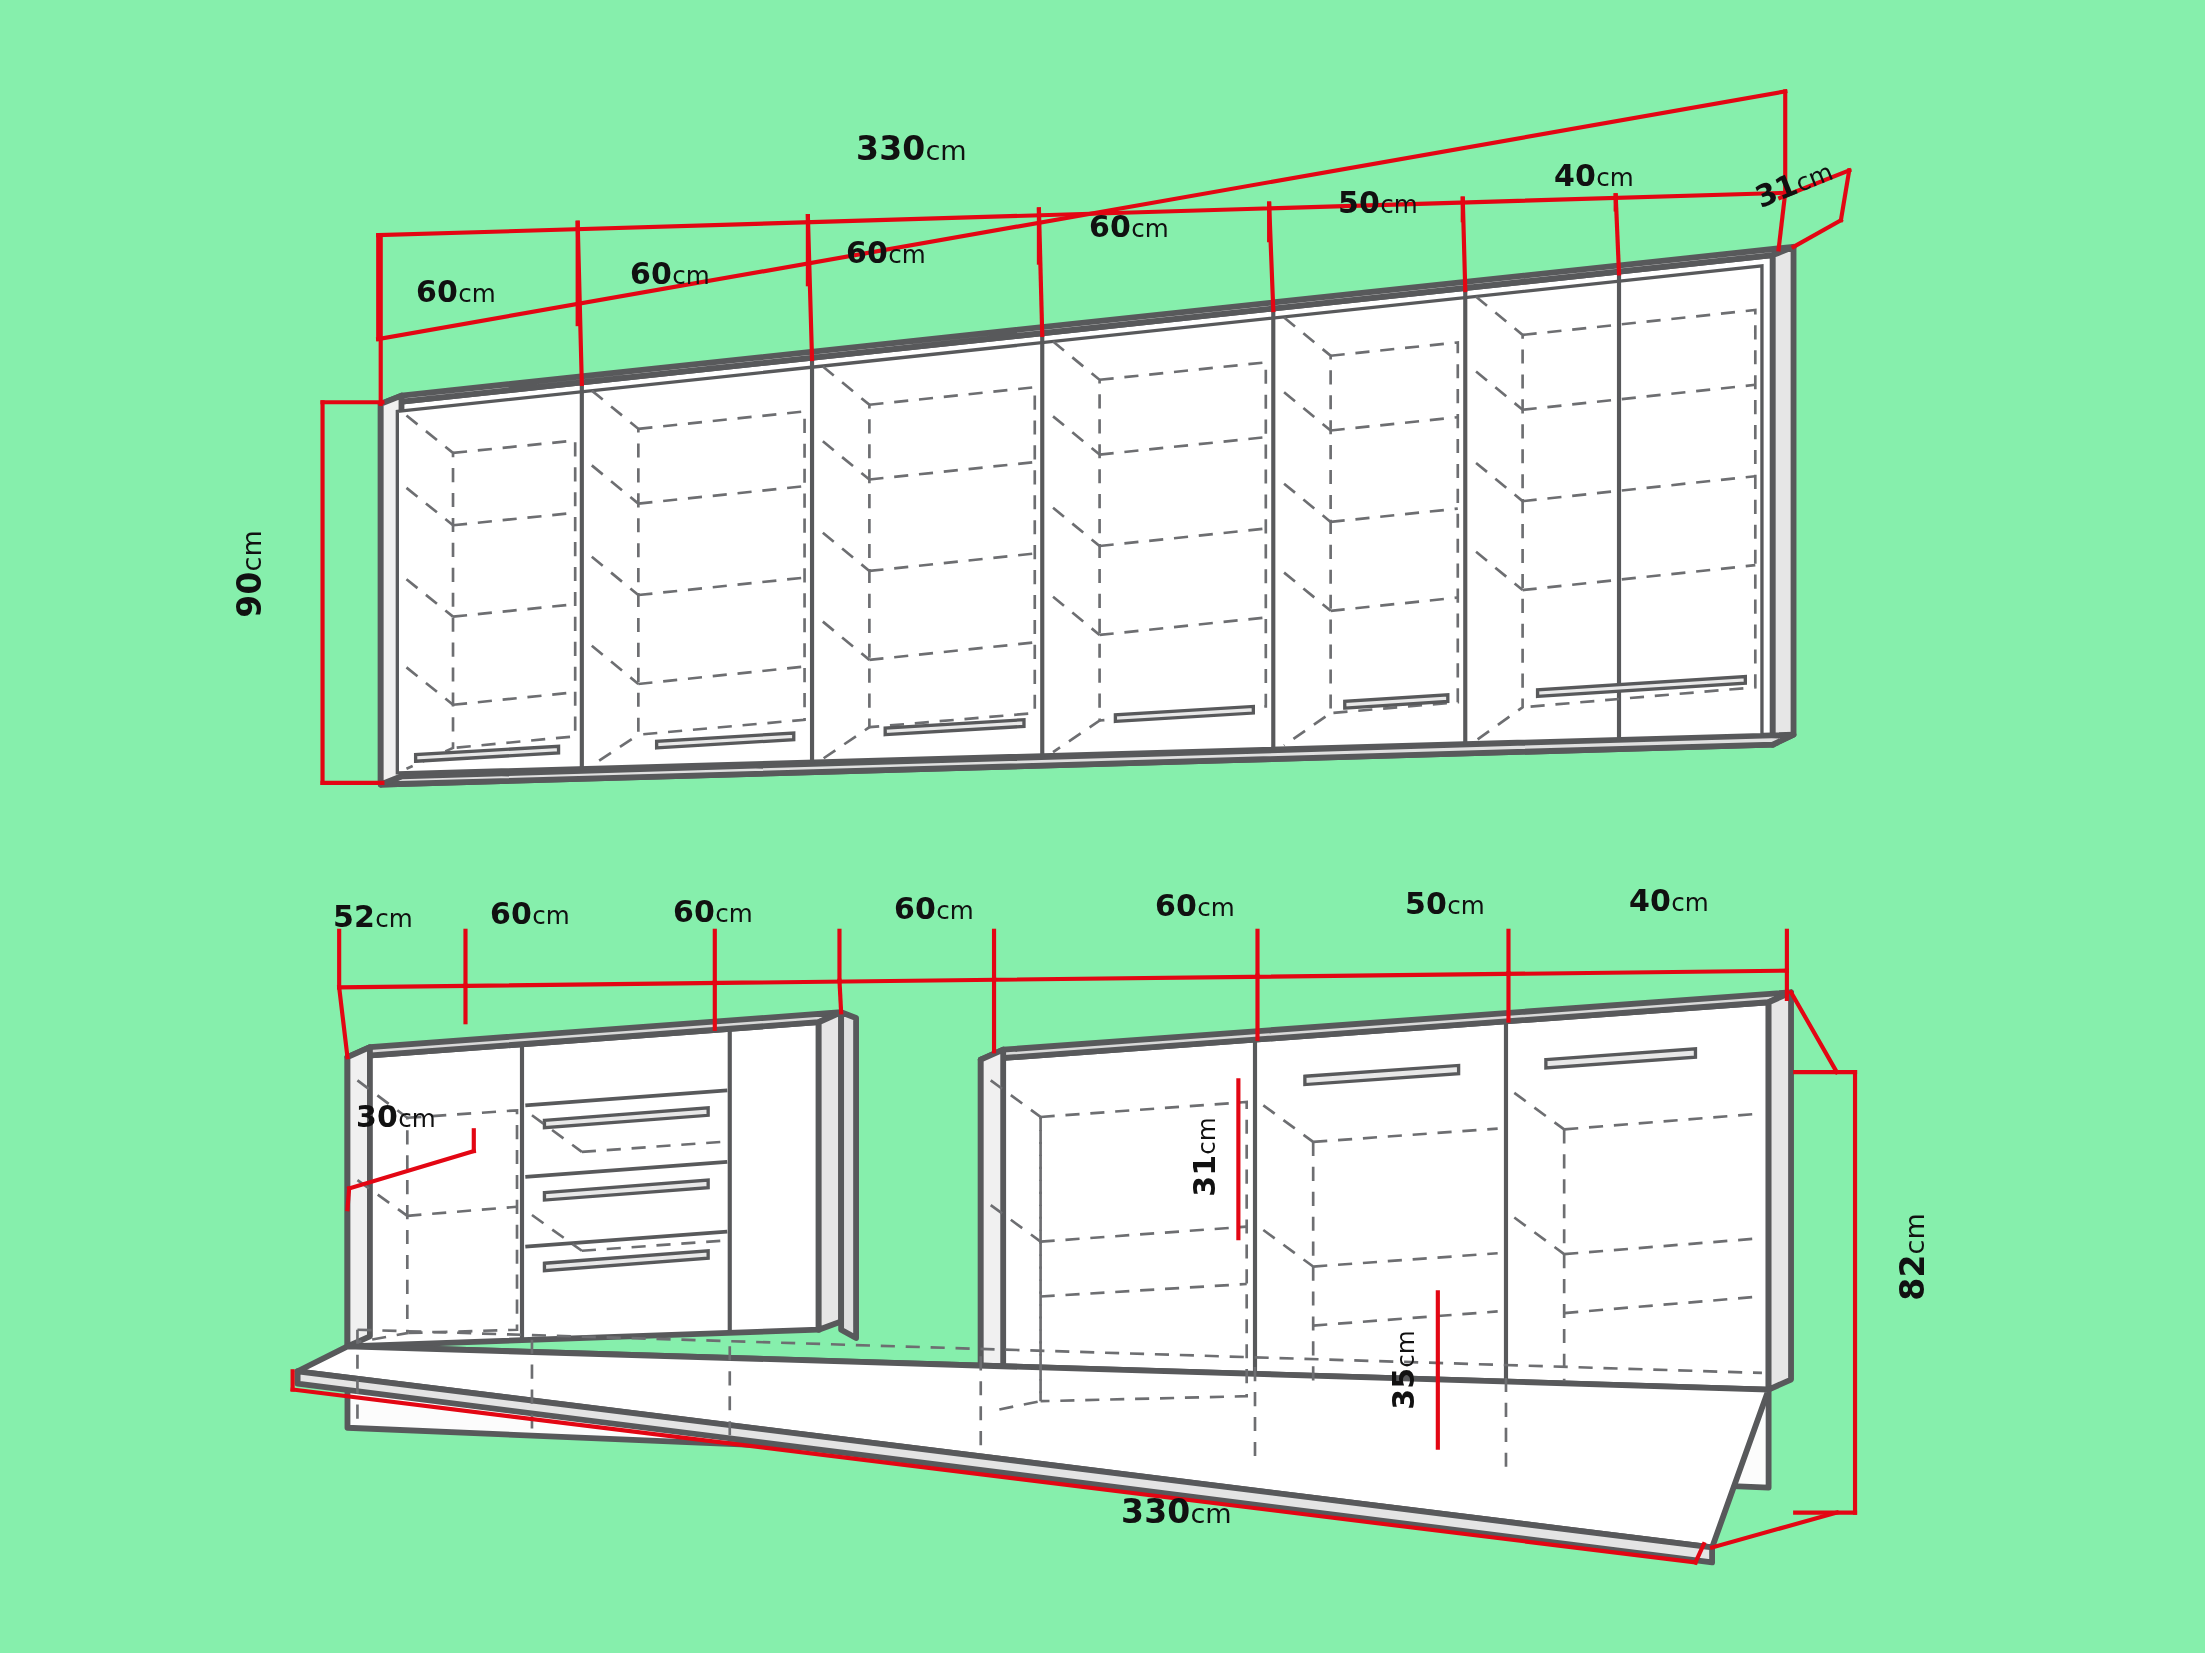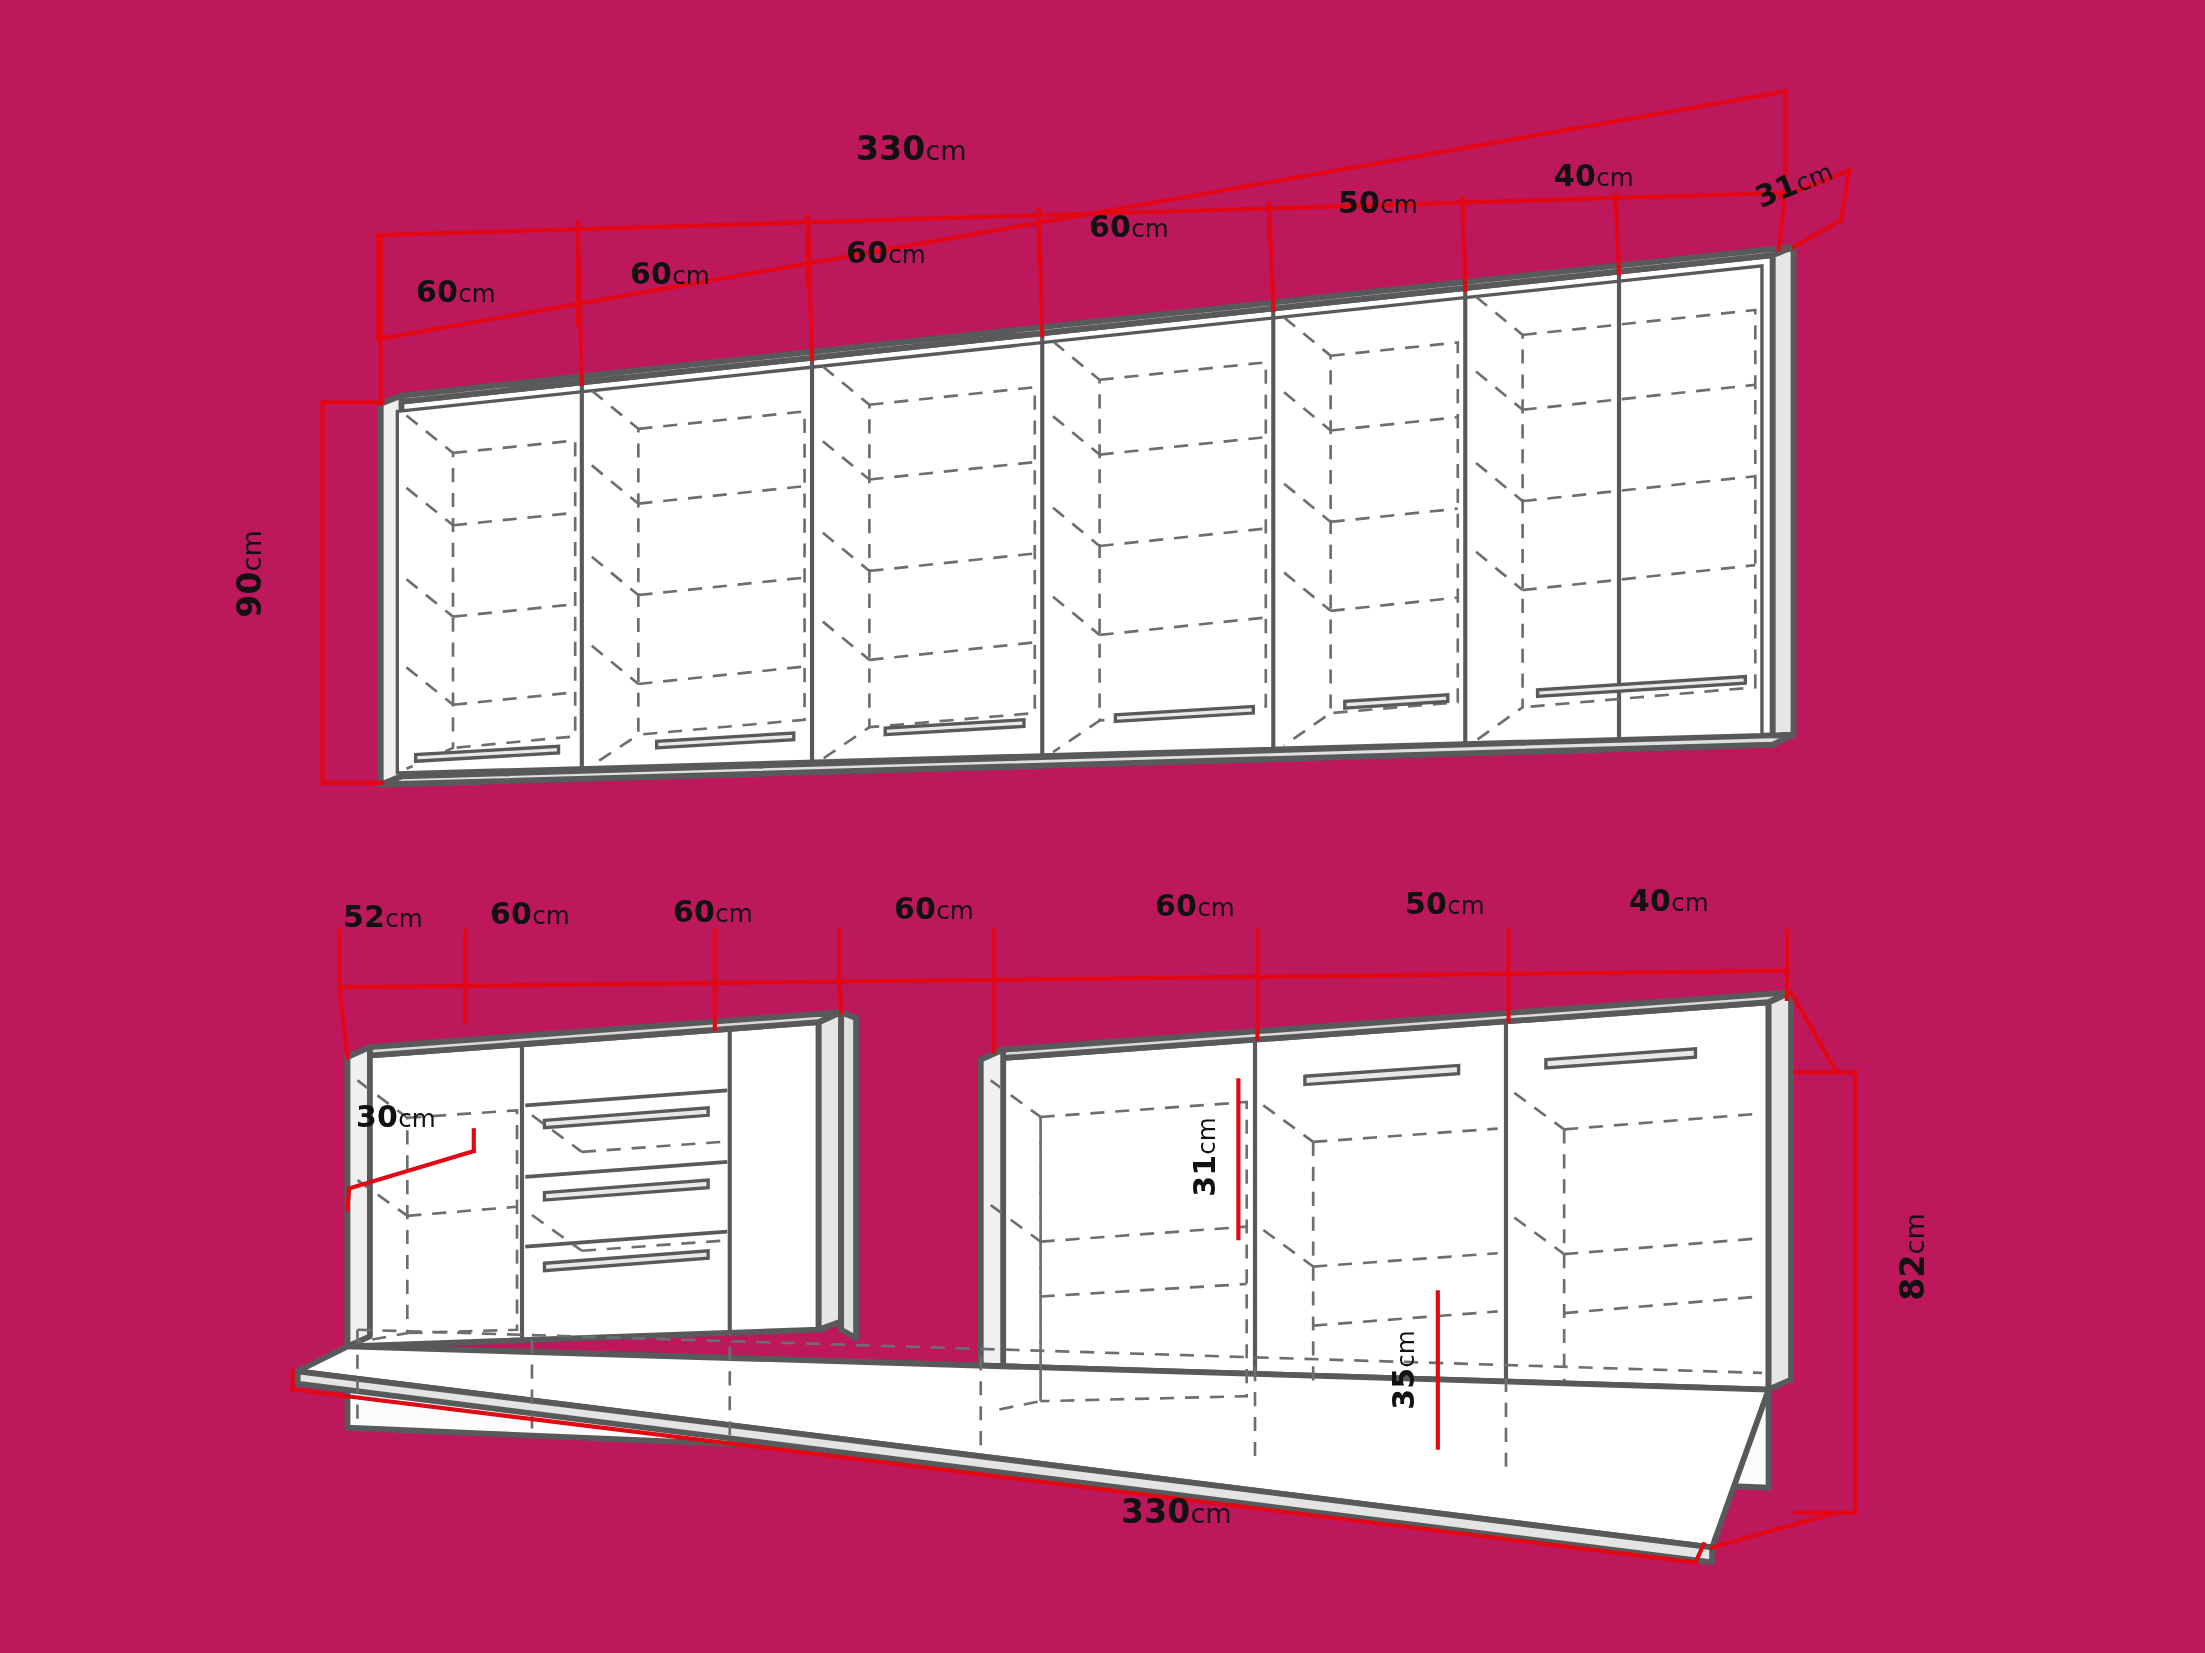--- a/index.html
+++ b/index.html
@@ -7,21 +7,21 @@
     padding: 0;
     background: #ffffff;
   }
   body {
     font-family: "DejaVu Sans", sans-serif;
   }
   #stage {
     position: relative;
     width: 2205px;
     height: 1653px;
-    background: #be185d;
+    background: #86efac;
     overflow: hidden;
   }
   svg.diagram {
     position: absolute;
     left: 0;
     top: 0;
     width: 2205px;
     height: 1653px;
   }
   .dim-label {
@@ -306,21 +306,21 @@
   </div>
 
   <div class="dim-label sz-med" style="left:1754px; top:166px; transform: rotate(-22deg);">
     <span>31</span><span class="unit">cm</span>
   </div>
 
   <div class="dim-label sz-big vertical" style="left:249px; top:574px; transform: translate(-50%,-50%) rotate(-90deg);">
     <span>90</span><span class="unit">cm</span>
   </div>
 
-  <div class="dim-label sz-med" style="left:343px; top:899px;">
+  <div class="dim-label sz-med" style="left:333px; top:899px;">
     <span>52</span><span class="unit">cm</span>
   </div>
   <div class="dim-label sz-med" style="left:490px; top:896px;">
     <span>60</span><span class="unit">cm</span>
   </div>
   <div class="dim-label sz-med" style="left:673px; top:894px;">
     <span>60</span><span class="unit">cm</span>
   </div>
   <div class="dim-label sz-med" style="left:894px; top:891px;">
     <span>60</span><span class="unit">cm</span>

